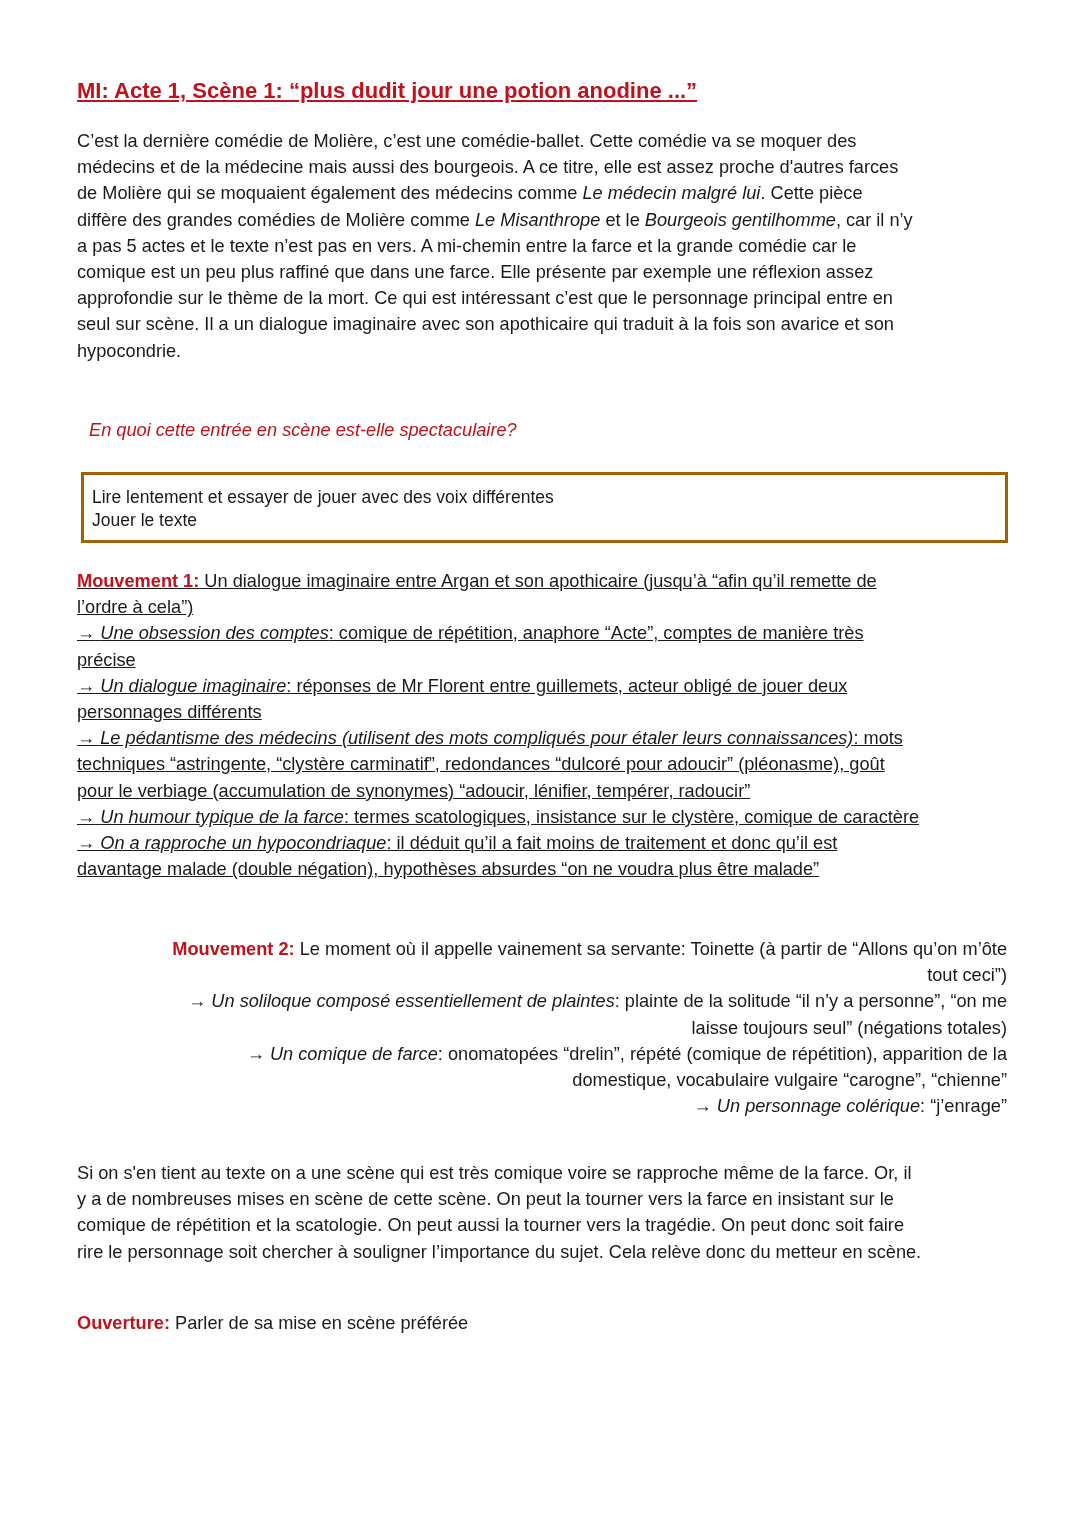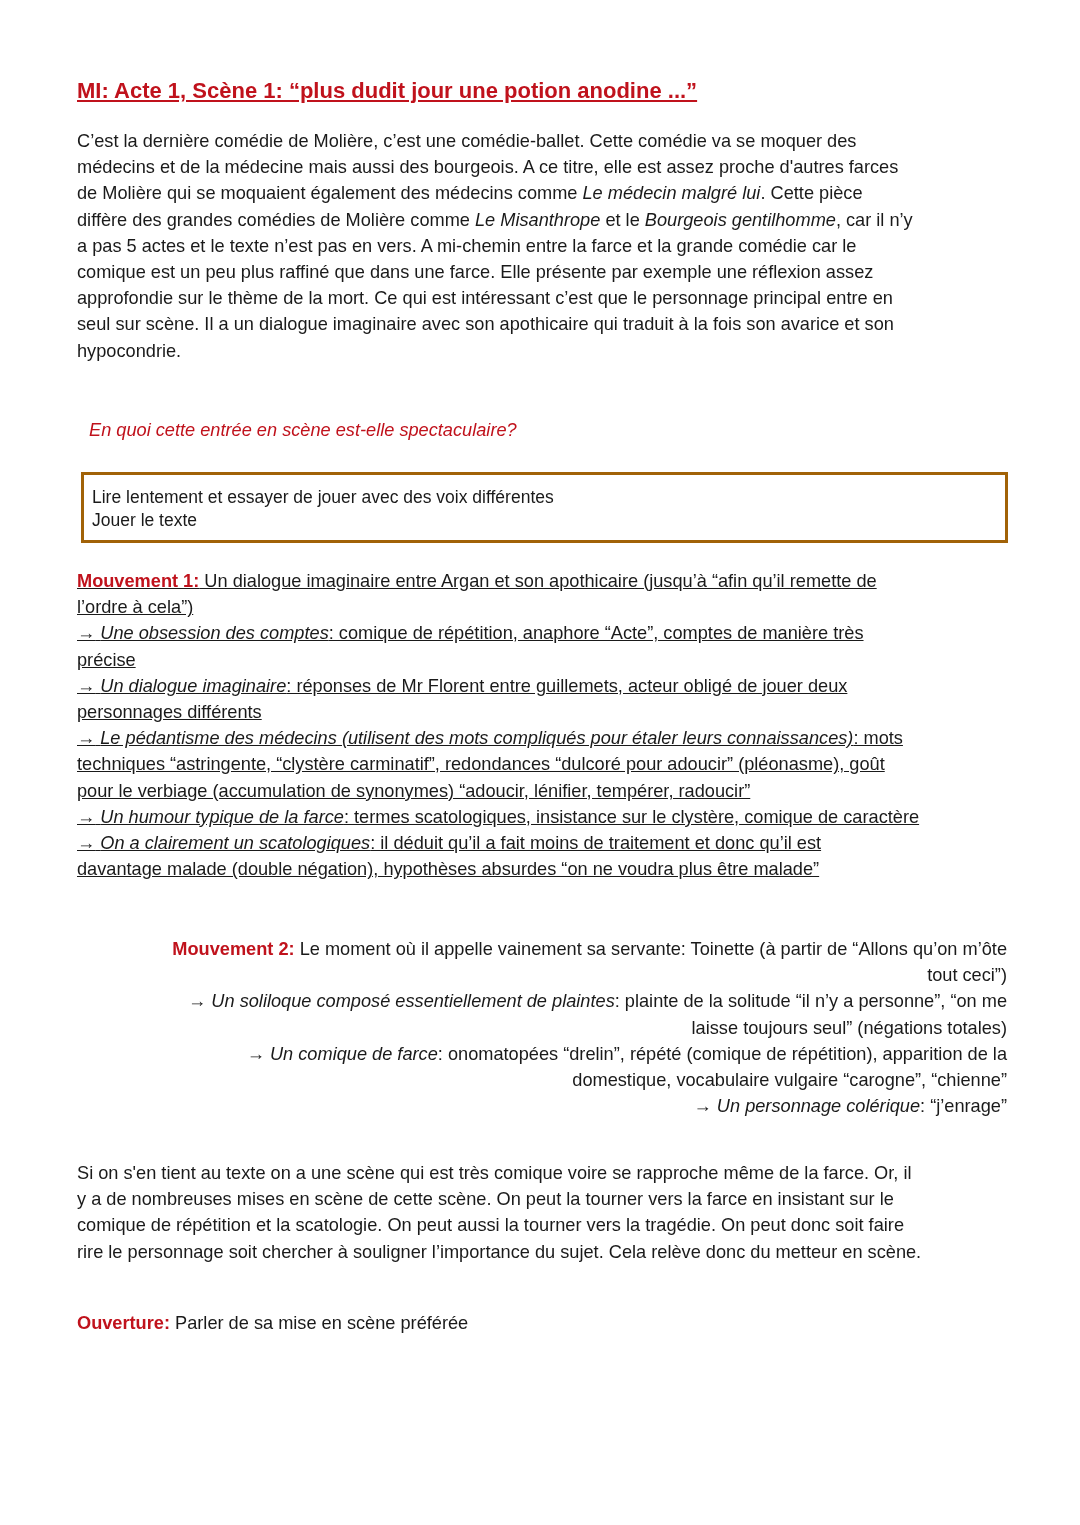--- a/index.html
+++ b/index.html
@@ -72,21 +72,21 @@
 
     <span class="line"><span class="arrow">→</span> <span class="it">Un dialogue imaginaire</span><span>: réponses de Mr Florent entre guillemets, acteur obligé de jouer deux</span></span>
     <span class="line">personnages différents</span>
 
     <span class="line"><span class="arrow">→</span> <span class="it">Le pédantisme des médecins (utilisent des mots compliqués pour étaler leurs connaissances)</span><span>: mots</span></span>
     <span class="line">techniques “astringente, “clystère carminatif”, redondances “dulcoré pour adoucir” (pléonasme), goût</span>
     <span class="line">pour le verbiage (accumulation de synonymes) “adoucir, lénifier, tempérer, radoucir”</span>
 
     <span class="line"><span class="arrow">→</span> <span class="it">Un humour typique de la farce</span><span>: termes scatologiques, insistance sur le clystère, comique de caractère</span></span>
 
-    <span class="line"><span class="arrow">→</span> <span class="it">On a clairement un scatologiques</span><span>: il déduit qu’il a fait moins de traitement et donc qu’il est</span></span>
+    <span class="line"><span class="arrow">→</span> <span class="it">On a rapproche un hypocondriaque</span><span>: il déduit qu’il a fait moins de traitement et donc qu’il est</span></span>
     <span class="line">davantage malade (double négation), hypothèses absurdes “on ne voudra plus être malade”</span>
   </div>
 
   <div class="para" style="top:936px;text-align:right;">
     <span class="line"><span class="red-bold">Mouvement 2:</span><span> Le moment où il appelle vainement sa servante: Toinette (à partir de “Allons qu’on m’ôte</span></span>
     <span class="line">tout ceci”)</span>
 
     <span class="line"><span class="arrow">→</span> <span class="it">Un soliloque composé essentiellement de plaintes</span><span>: plainte de la solitude “il n’y a personne”, “on me</span></span>
     <span class="line">laisse toujours seul” (négations totales)</span>
 

